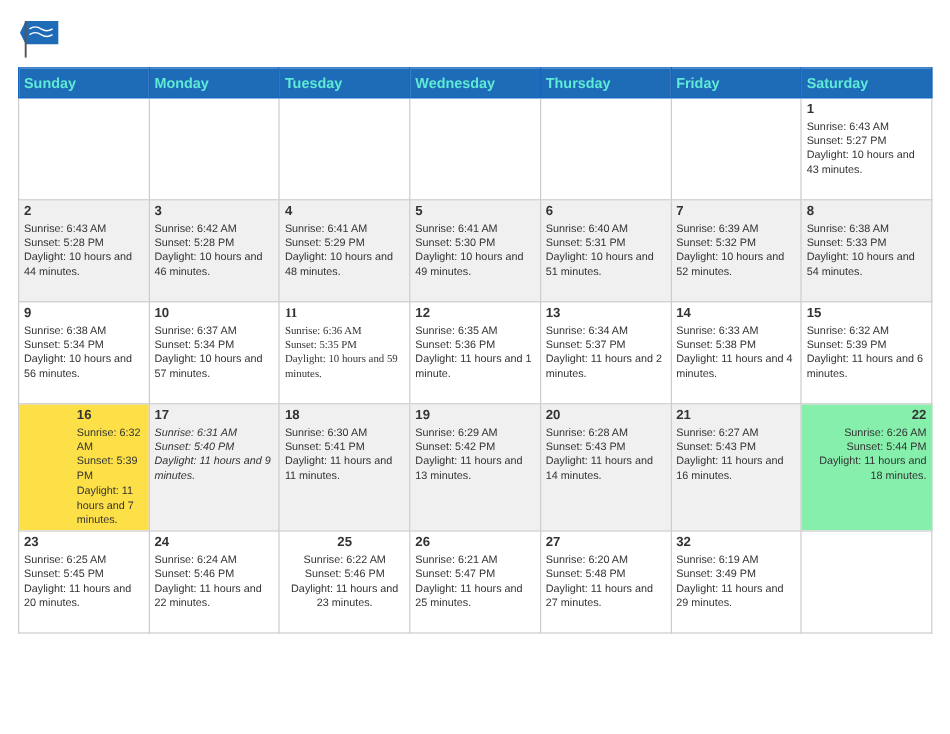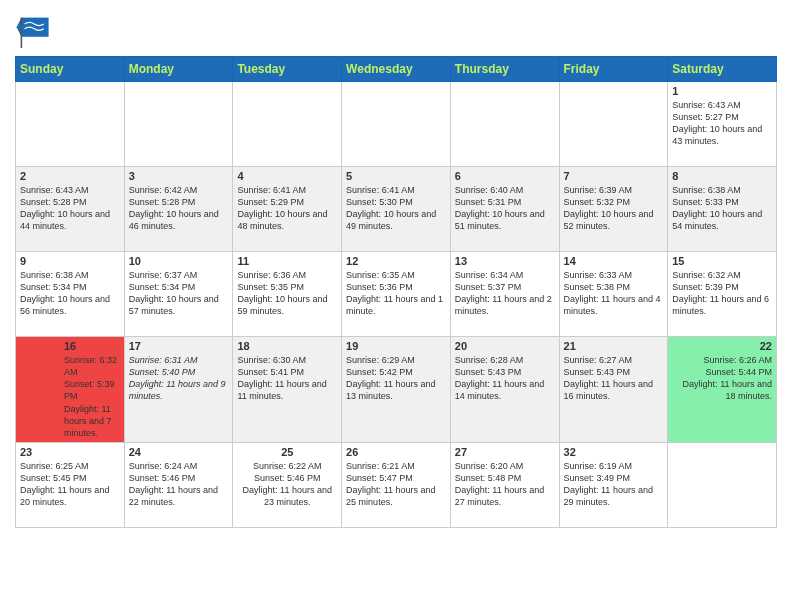--- a/index.html
+++ b/index.html
@@ -51,21 +51,21 @@
       color: #555;
       margin-top: 2px;
     }
     .calendar {
       width: 100%;
       border-collapse: collapse;
       border: 1px solid #ccc;
     }
     .calendar th {
       background-color: #1e6bb8;
-      color: #bef264;
+      color: #5eead4;
       font-size: 12px;
       font-weight: bold;
       padding: 5px 4px;
       text-align: left;
       border: 1px solid #1565c0;
     }
     .calendar td {
       border: 1px solid #ccc;
       vertical-align: top;
       padding: 3px 4px;
@@ -207,21 +207,21 @@
             <div class="day-info" style="white-space: pre-line;">Sunrise: 6:38 AM
 Sunset: 5:34 PM
 Daylight: 10 hours and 56 minutes.</div>
           </td>
           <td style="background-color: rgb(255, 255, 255);">
             <span class="day-number">10</span>
             <div class="day-info" style="white-space: pre-line;">Sunrise: 6:37 AM
 Sunset: 5:34 PM
 Daylight: 10 hours and 57 minutes.</div>
           </td>
-          <td style="background-color: rgb(255, 255, 255);">
+          <td style="background-color: rgb(255, 255, 255); font-family: Liberation Serif, serif;">
             <span class="day-number">11</span>
             <div class="day-info" style="white-space: pre-line;">Sunrise: 6:36 AM
 Sunset: 5:35 PM
 Daylight: 10 hours and 59 minutes.</div>
           </td>
           <td style="background-color: rgb(255, 255, 255);">
             <span class="day-number">12</span>
             <div class="day-info" style="white-space: pre-line;">Sunrise: 6:35 AM
 Sunset: 5:36 PM
 Daylight: 11 hours and 1 minute.</div>
@@ -239,21 +239,21 @@
 Daylight: 11 hours and 4 minutes.</div>
           </td>
           <td style="background-color: rgb(255, 255, 255);">
             <span class="day-number">15</span>
             <div class="day-info" style="white-space: pre-line;">Sunrise: 6:32 AM
 Sunset: 5:39 PM
 Daylight: 11 hours and 6 minutes.</div>
           </td>
         </tr>
         <tr>
-          <td style="background-color: #ef4444; padding-left: 48px;">
+          <td style="background-color: #fde047; padding-left: 48px;">
             <span class="day-number">16</span>
             <div class="day-info" style="white-space: pre-line;">Sunrise: 6:32 AM
 Sunset: 5:39 PM
 Daylight: 11 hours and 7 minutes.</div>
           </td>
           <td style="background-color: rgb(240, 240, 240);">
             <span class="day-number">17</span>
             <div class="day-info" style="white-space: pre-line; font-style: italic;">Sunrise: 6:31 AM
 Sunset: 5:40 PM
 Daylight: 11 hours and 9 minutes.</div>

